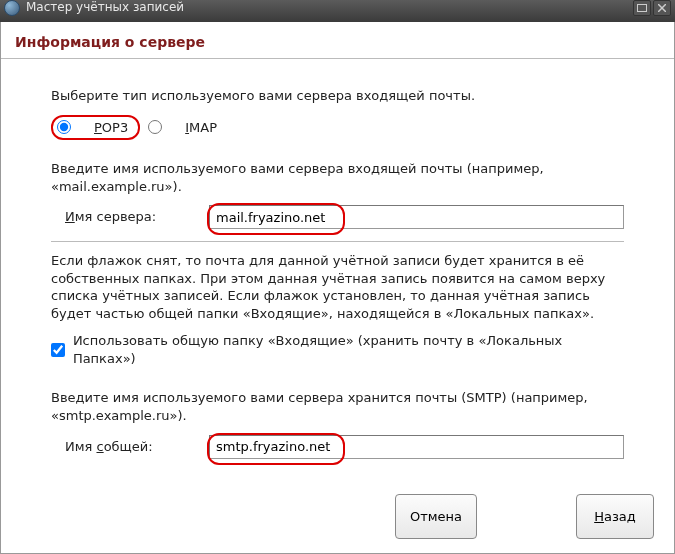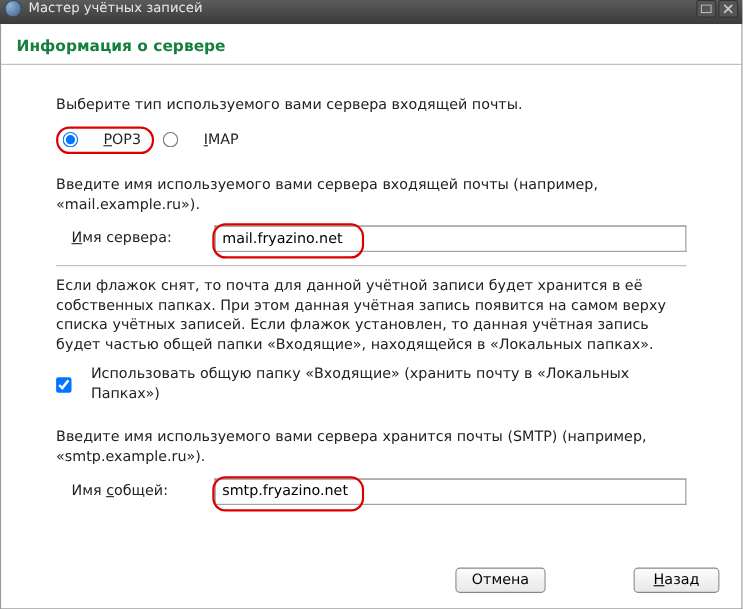--- a/index.html
+++ b/index.html
@@ -57,21 +57,21 @@
       background: #fff;
       border: 1px solid #999;
       border-top: none;
       display: flex;
       flex-direction: column;
     }
     .heading {
       padding: 12px 14px 8px 14px;
       font-weight: bold;
       font-size: 14px;
-      color: #15803d;
+      color: #7f1d1d;
     }
     .divider {
       height: 1px;
       background: #bbb;
       margin: 0;
     }
     .main {
       padding: 28px 50px 10px 50px;
       flex: 1;
       color: #222;
@@ -92,21 +92,21 @@
     }
     input[type="radio"] {
       width: 14px;
       height: 14px;
       margin: 0 2px 0 0;
     }
     .underline { text-decoration: underline; }
     .field-row {
       display: flex;
       align-items: center;
-      gap: 10px;
+      gap: 24px;
       margin: 6px 0 12px 14px;
     }
     .field-label { width: 120px; }
     .input-wrapper {
       flex: 1;
       position: relative;
       text-decoration: underline;
     }
     .input-wrapper.highlighted::before {
       content: '';
@@ -131,45 +131,46 @@
       font-size: 13px;
     }
     .hr2 {
       border: none;
       border-top: 1px solid #bbb;
       margin: 2px 0 10px 0;
     }
     .checkbox-row {
       display: flex;
       align-items: center;
-      gap: 18px;
+      gap: 8px;
       margin: 8px 0 22px 0;
     }
     input[type="checkbox"] {
       width: 14px;
       height: 14px;
       margin: 0;
     }
     .button-bar {
       display: flex;
       justify-content: flex-end;
       gap: 16px;
       padding: 12px 20px 14px 12px;
     }
     .spacer-between { width: 48px; }
     .btn {
       min-width: 78px;
-      height: 23px;
+      height: 45px;
       border: 1px solid #888;
       border-radius: 4px;
       background: linear-gradient(to bottom, #fcfcfc, #e8e8e8);
       font-family: inherit;
       font-size: 13px;
       cursor: pointer;
       padding: 0 14px;
+      margin-left: 19px;
     }
     .btn-outline-wrap {
       position: relative;
       display: inline-block;
     }
     .btn-outline-wrap.hl::after {
       content: '';
       position: absolute;
       left: -4px; top: -4px;
       right: -4px; bottom: -4px;

